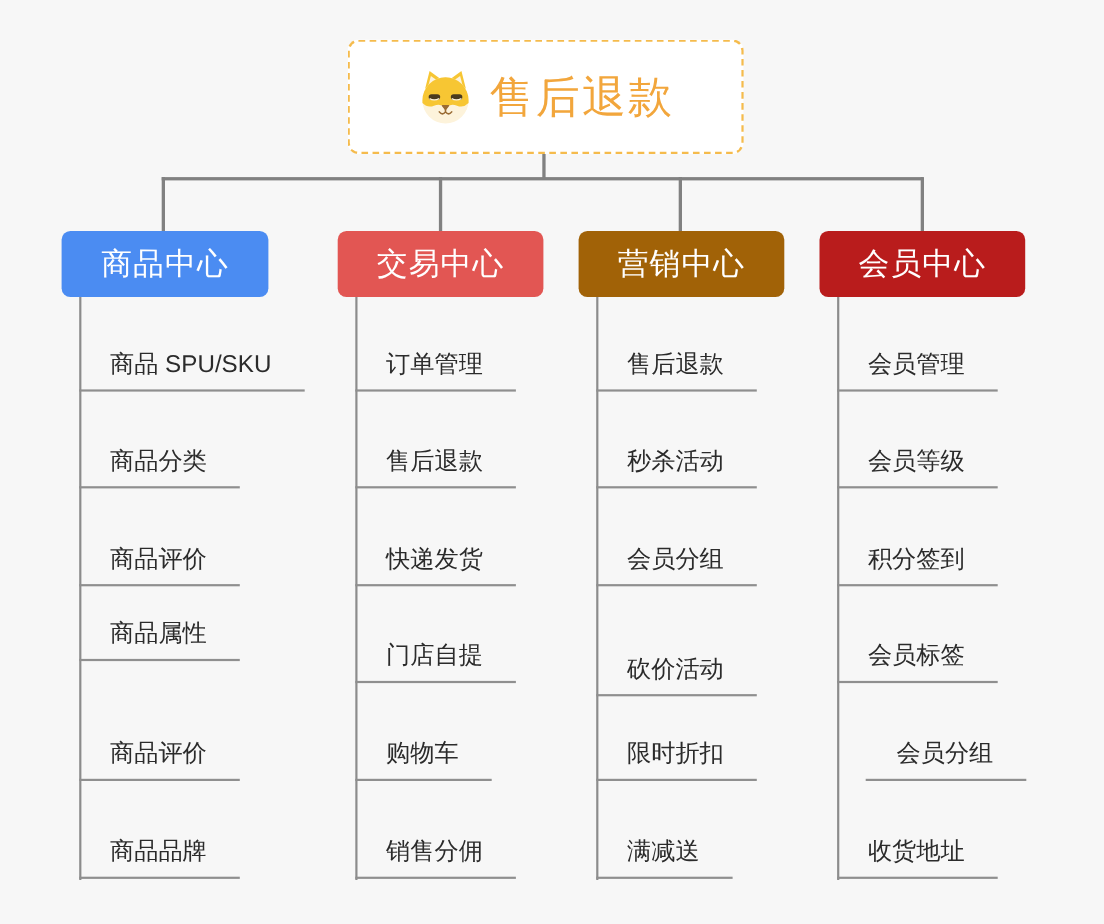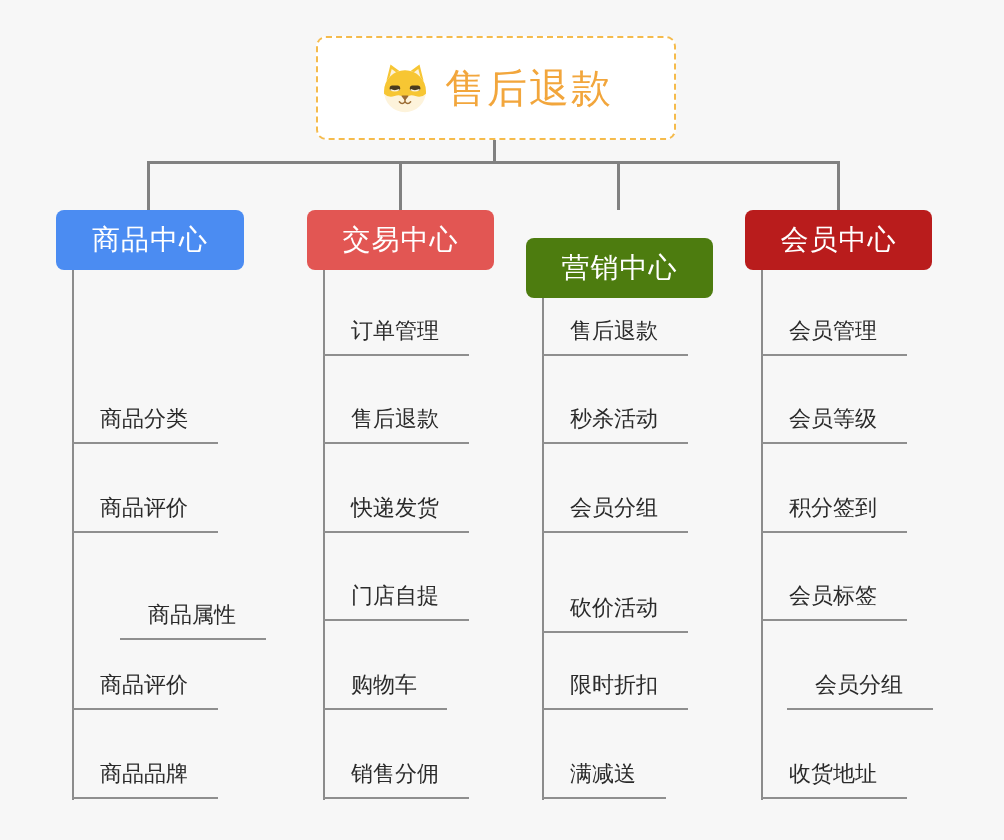--- a/index.html
+++ b/index.html
@@ -83,44 +83,45 @@
   <div class="line vline" style="left:147px;top:161px;height:49px;"></div>
   <div class="line vline" style="left:399px;top:161px;height:49px;"></div>
   <div class="line vline" style="left:617px;top:161px;height:49px;"></div>
   <div class="line vline" style="left:837px;top:161px;height:49px;"></div>
 
   <div>
     <div class="branch" data-idx="0">
       <div class="branch-trunk"></div>
       <div class="branch-header" style="background: rgb(75, 140, 242);">商品中心</div>
       <div class="branch-items">
+          <div class="branch-item" style="top: 102px;">商品 SPU/SKU</div>
           <div class="branch-item" style="top: 190px;">商品分类</div>
           <div class="branch-item" style="top: 279px;">商品评价</div>
-          <div class="branch-item" style="top: 386px; margin-left: 48px;">商品属性</div>
+          <div class="branch-item" style="top: 347px;">商品属性</div>
           <div class="branch-item" style="top: 456px;">商品评价</div>
           <div class="branch-item" style="top: 545px;">商品品牌</div>
         </div>
     </div>
 
     <div class="branch" data-idx="1">
       <div class="branch-trunk"></div>
       <div class="branch-header" style="background: rgb(226, 86, 83);">交易中心</div>
       <div class="branch-items">
           <div class="branch-item" style="top: 102px;">订单管理</div>
           <div class="branch-item" style="top: 190px;">售后退款</div>
           <div class="branch-item" style="top: 279px;">快递发货</div>
           <div class="branch-item" style="top: 367px;">门店自提</div>
           <div class="branch-item" style="top: 456px;">购物车</div>
           <div class="branch-item" style="top: 545px;">销售分佣</div>
         </div>
     </div>
 
     <div class="branch" data-idx="2">
       <div class="branch-trunk"></div>
-      <div class="branch-header" style="background: #4d7c0f; margin-top: 28px;">营销中心</div>
+      <div class="branch-header" style="background: #a16207;">营销中心</div>
       <div class="branch-items">
           <div class="branch-item" style="top: 102px;">售后退款</div>
           <div class="branch-item" style="top: 190px;">秒杀活动</div>
           <div class="branch-item" style="top: 279px;">会员分组</div>
           <div class="branch-item" style="top: 379px;">砍价活动</div>
           <div class="branch-item" style="top: 456px;">限时折扣</div>
           <div class="branch-item" style="top: 545px;">满减送</div>
         </div>
     </div>
 

